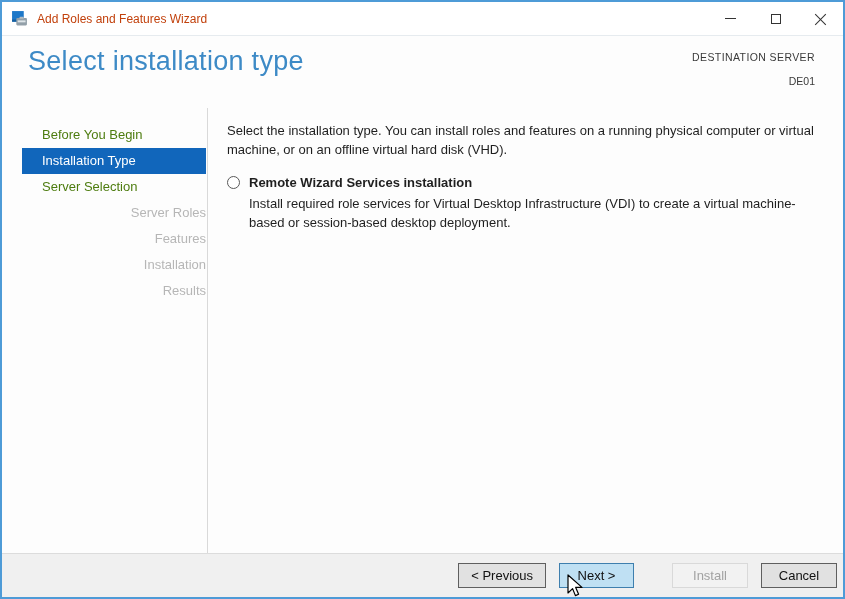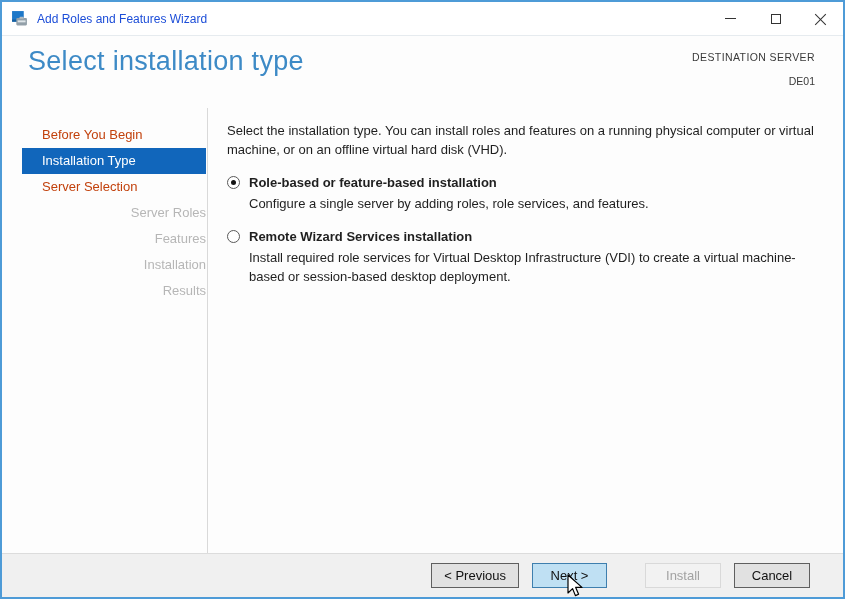--- a/index.html
+++ b/index.html
@@ -13,21 +13,21 @@
     overflow:hidden;
   }
   
   .titlebar{
     height:34px;background:#ffffff;
     display:flex;align-items:center;
     padding-left:9px;
     border-bottom:1px solid #e6ebef;
   }
   .app-icon{width:17px;height:17px;flex:0 0 auto;}
-  .titlebar-title{font-size:12px;color:#1d4ed8;margin-left:9px;}
+  .titlebar-title{font-size:12px;color:#c2410c;margin-left:9px;}
   .win-controls{margin-left:auto;display:flex;height:100%;}
   .win-btn{width:45px;height:100%;display:flex;align-items:center;justify-content:center;}
   .glyph-min{width:11px;height:1px;background:#333;}
   .glyph-max{width:10px;height:10px;border:1px solid #333;background:transparent;}
   .glyph-close{position:relative;width:12px;height:12px;}
   .glyph-close::before,.glyph-close::after{
     content:'';position:absolute;left:5px;top:-1px;width:1px;height:15px;background:#333;
   }
   .glyph-close::before{transform:rotate(45deg);}
   .glyph-close::after{transform:rotate(-45deg);}
@@ -43,21 +43,21 @@
   .destination .dest-value{font-size:10.5px;margin-top:12px;}
   
   .body{display:flex;height:445px;background:#fdfdfd;}
   .sidebar{
     width:206px;flex:0 0 auto;
     border-right:1px solid #d9d9d9;
     padding:14px 0 0 20px;
   }
   .nav-item{
     width:184px;height:26px;line-height:26px;
-    padding-left:20px;font-size:13px;color:#c2410c;
+    padding-left:20px;font-size:13px;color:#4d7c0f;
   }
   .nav-item.selected{background:var(--accent-selected,#1166bb);color:#ffffff;}
   .nav-item.disabled{color:#b6b6b6;text-align:right;}
   .content{flex:1;padding:13px 24px 0 19px;font-size:13px;color:#1f1f1f;}
   .description{line-height:19px;max-width:600px;margin-bottom:10px;}
   .option{margin-top:16px;}
   .option-head{display:flex;align-items:center;}
   .radio{
     width:13px;height:13px;border:1px solid #595959;border-radius:50%;
     background:#fff;position:relative;flex:0 0 auto;
@@ -66,21 +66,21 @@
     content:'';position:absolute;left:3px;top:3px;right:3px;bottom:3px;
     background:#141414;border-radius:50%;
   }
   .option-label{font-weight:bold;margin-left:9px;}
   .option-desc{margin-left:22px;margin-top:4px;line-height:19px;max-width:610px;}
   
   .footer{
     height:44px;background:var(--footer-bg,#f0f0f0);
     border-top:1px solid #dcdcdc;
     display:flex;align-items:center;justify-content:flex-end;
-    gap:13px;padding-right:33px;
+    gap:13px;padding-right:6px;
   }
   .btn{
     height:25px;min-width:76px;padding:0 12px;
     font-family:inherit;font-size:13px;color:#111;
     background:var(--button-bg,#e1e1e1);
     border:1px solid #5f5f5f;
   }
   .btn-previous{min-width:84px;}
   .btn-next{
     background:var(--next-button-bg,#bfe0f3);
@@ -134,27 +134,20 @@
       <div class="nav-item">Server Selection</div>
       <div class="nav-item disabled">Server Roles</div>
       <div class="nav-item disabled">Features</div>
       <div class="nav-item disabled">Installation</div>
       <div class="nav-item disabled">Results</div>
     </div>
 
     <div class="content">
       <div class="description">Select the installation type. You can install roles and features on a running physical computer or virtual machine, or on an offline virtual hard disk (VHD).</div>
 
-      <div class="option">
-        <div class="option-head">
-          <span class="radio checked"></span>
-          <span class="option-label">Role-based or feature-based installation</span>
-        </div>
-        <div class="option-desc">Configure a single server by adding roles, role services, and features.</div>
-      </div>
 
       <div class="option">
         <div class="option-head">
           <span class="radio"></span>
           <span class="option-label">Remote Wizard Services installation</span>
         </div>
         <div class="option-desc">Install required role services for Virtual Desktop Infrastructure (VDI) to create a virtual machine-based or session-based desktop deployment.</div>
       </div>
     </div>
 

